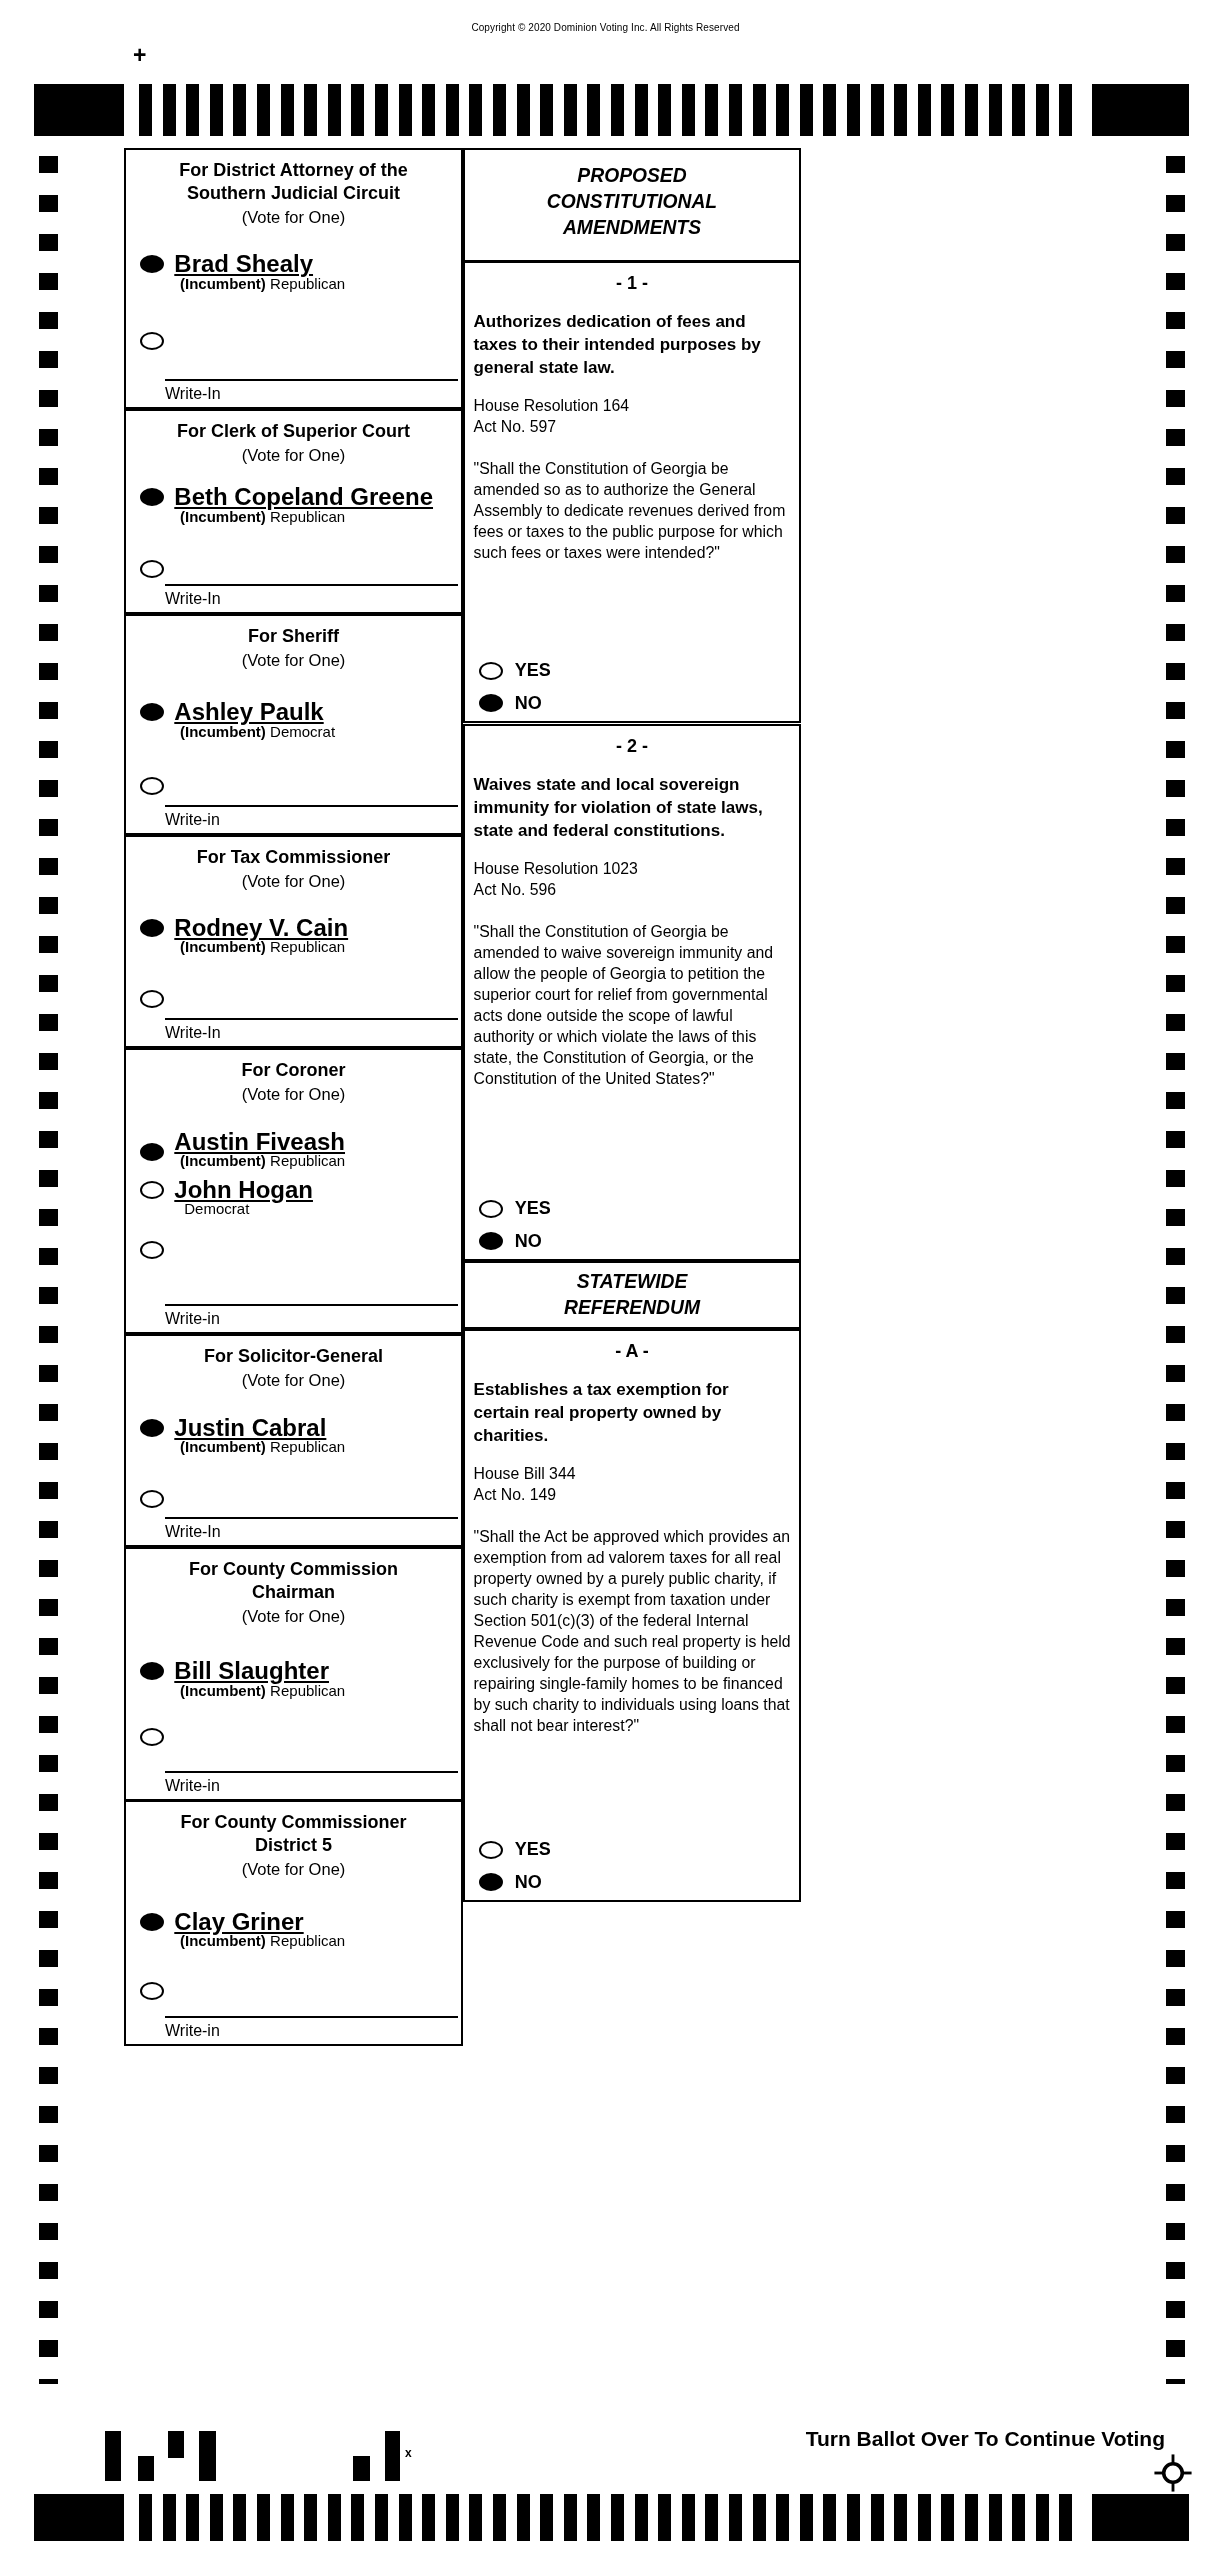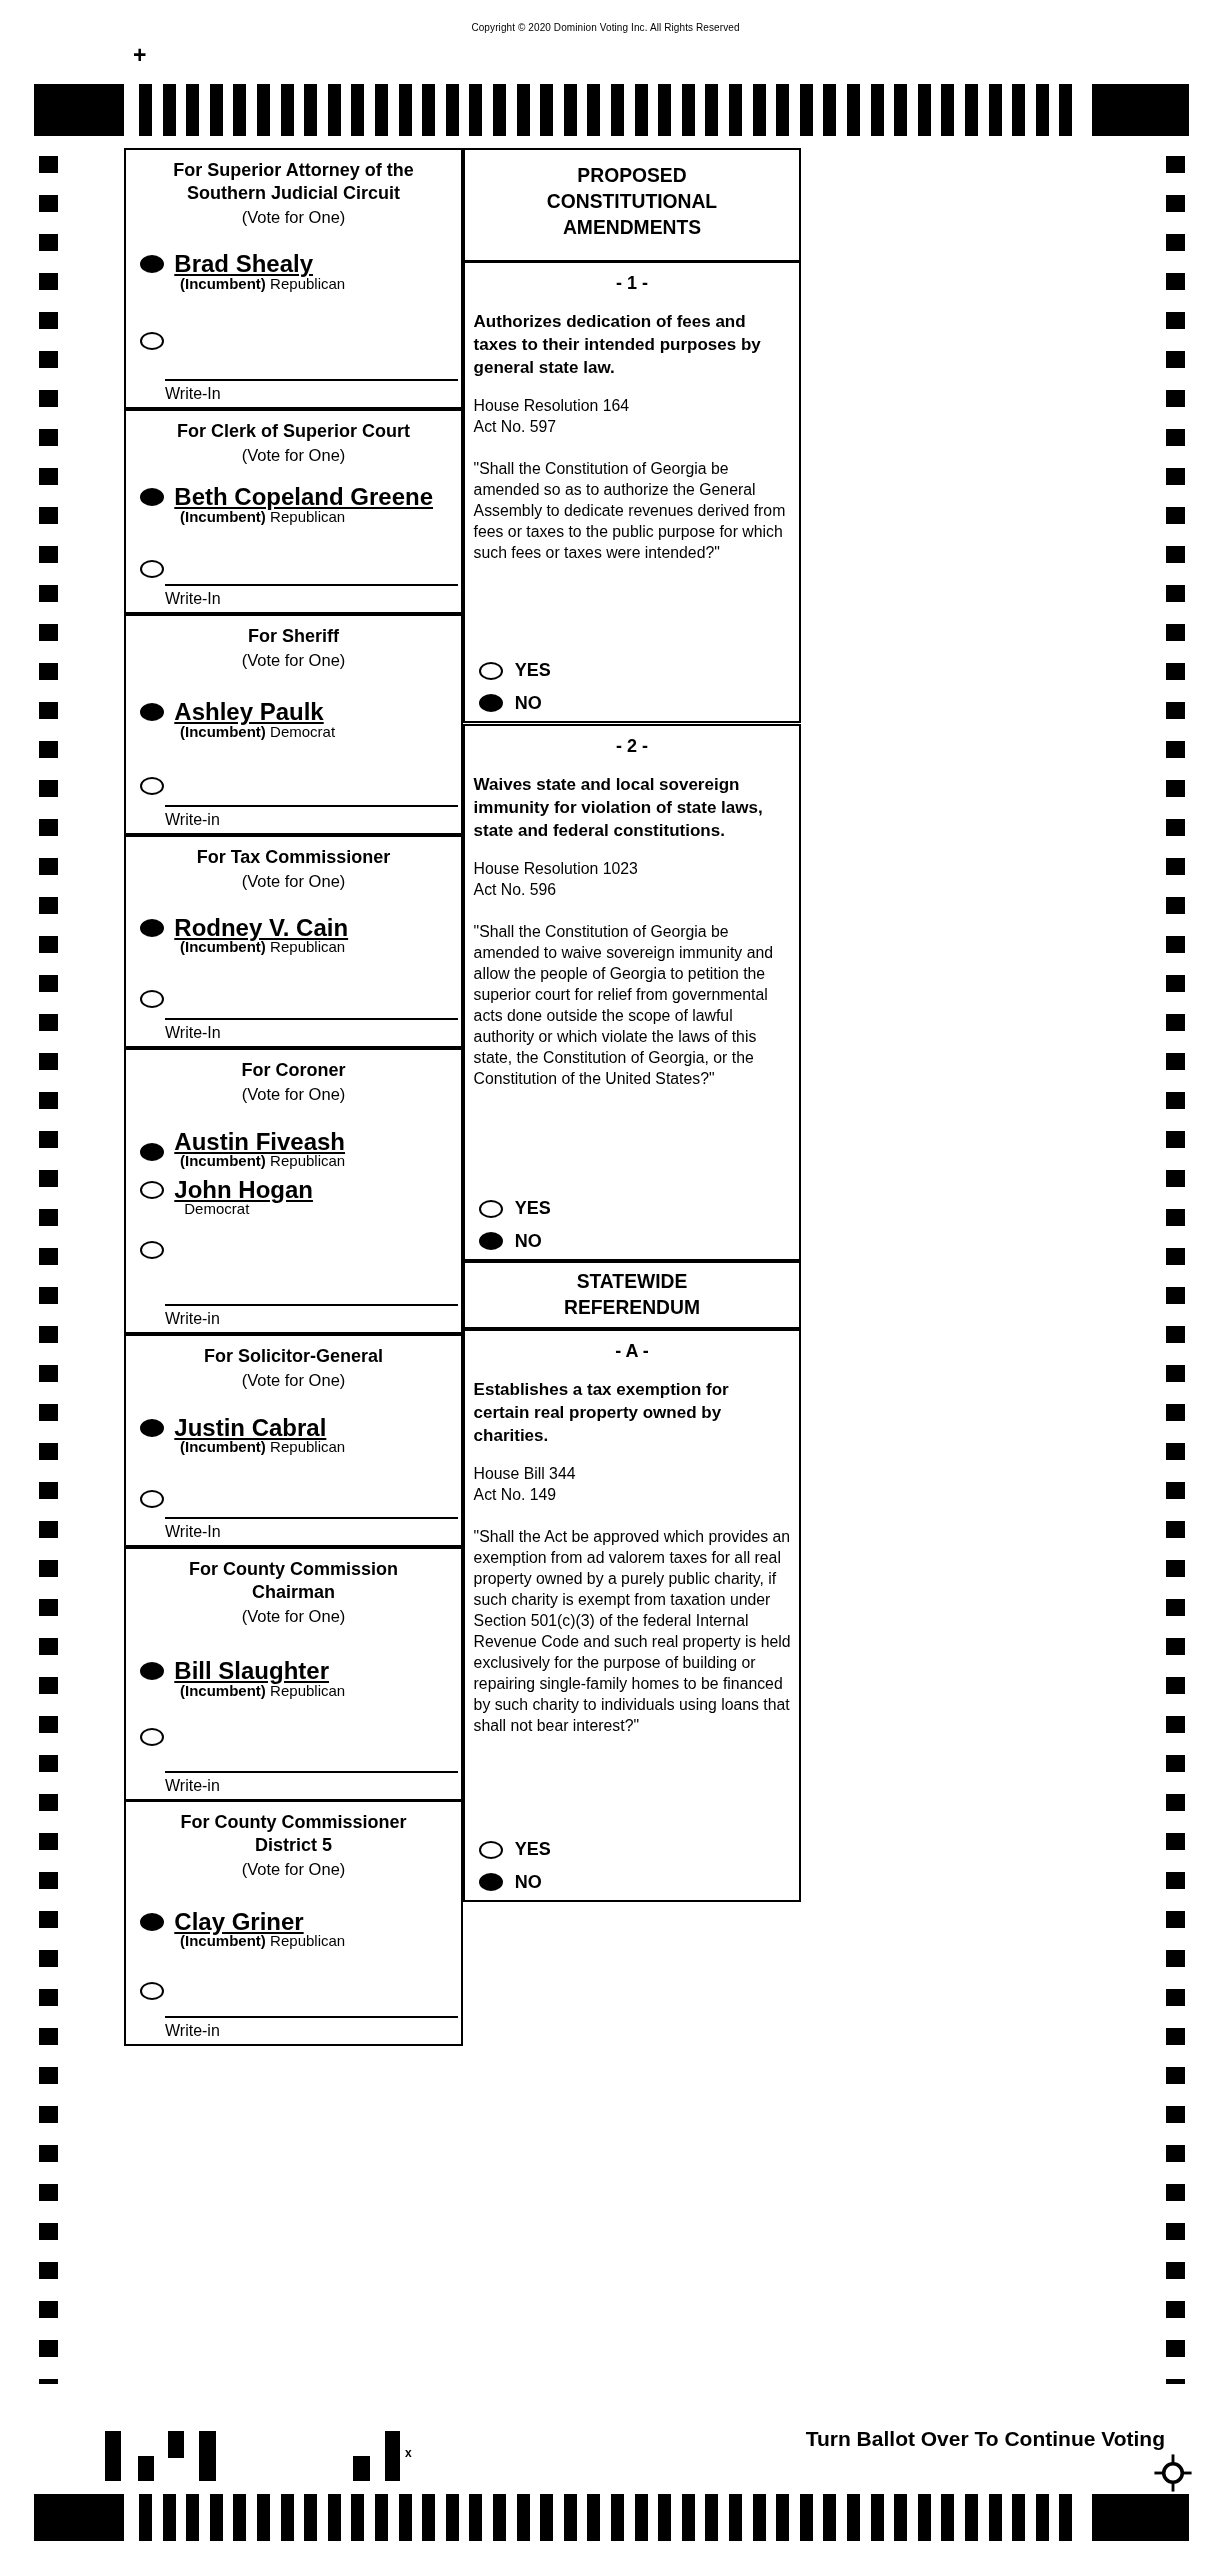--- a/index.html
+++ b/index.html
@@ -27,21 +27,21 @@
   .oval.filled{background:#000;}
   .cand .oval{margin-top:2.1px;}
   .cinfo{margin-left:10px;}
   .cname{font-weight:bold;font-size:24px;line-height:21.5px;text-decoration:underline;}
   .cparty{font-size:15px;line-height:18.6px;margin-left:5.7px;}
   .cparty b{margin-right:4.3px;}
   .writein{position:absolute;left:39px;right:2.9px;bottom:2.9px;border-top:2.1px solid #000;padding-top:1.4px;}
   .wlabel{font-weight:normal;font-size:16px;line-height:21.5px;}
 
   .mheader{text-align:center;font-weight:bold;font-size:19.3px;line-height:26px;padding-top:13px;}
-  .mheader span{display:block;}
+  .mheader span{display:block;font-style:italic;}
   .mheader.short{padding-top:5.7px;}
   .mnum{text-align:center;font-weight:bold;font-size:18px;margin-top:10px;}
   .msummary{font-weight:bold;font-size:17px;line-height:23px;margin:15.8px 10px 0 8.6px;}
   .mref{font-size:15.8px;line-height:21px;margin:15.8px 8.6px 0 8.6px;}
   .mref span{display:block;}
   .mquestion{font-size:15.8px;line-height:21px;margin:21.5px 7.2px 0 8.6px;}
   .choices{position:absolute;left:14.3px;bottom:7.2px;}
   .choice{display:flex;align-items:center;margin-top:11.5px;}
   .clabel{font-weight:bold;font-size:18px;margin-left:11.5px;}
 
@@ -69,21 +69,21 @@
     <div class="blk" style="left:34px;top:0;width:90px;height:52px;"></div>
     <div class="bars" style="top:0;height:52px;"></div>
     <div class="blk" style="left:1092px;top:0;width:97px;height:52px;"></div>
   </div>
 
   <div class="side-marks l"></div>
   <div class="side-marks r"></div>
 
   <section class="box lcol" style="top:148px;height:261px;">
     <div class="ctitle">
-      <span>For Superior Attorney of the</span>
+      <span>For District Attorney of the</span>
       <span>Southern Judicial Circuit</span>
     </div>
     <div class="vote-for">(Vote for One)</div>
     <div class="cand" style="margin-top:26px;">
       <span class="oval filled"></span>
       <div class="cinfo">
         <div class="cname">Brad Shealy</div>
         <div class="cparty"><b>(Incumbent)</b><span>Republican</span></div>
       </div>
     </div>

